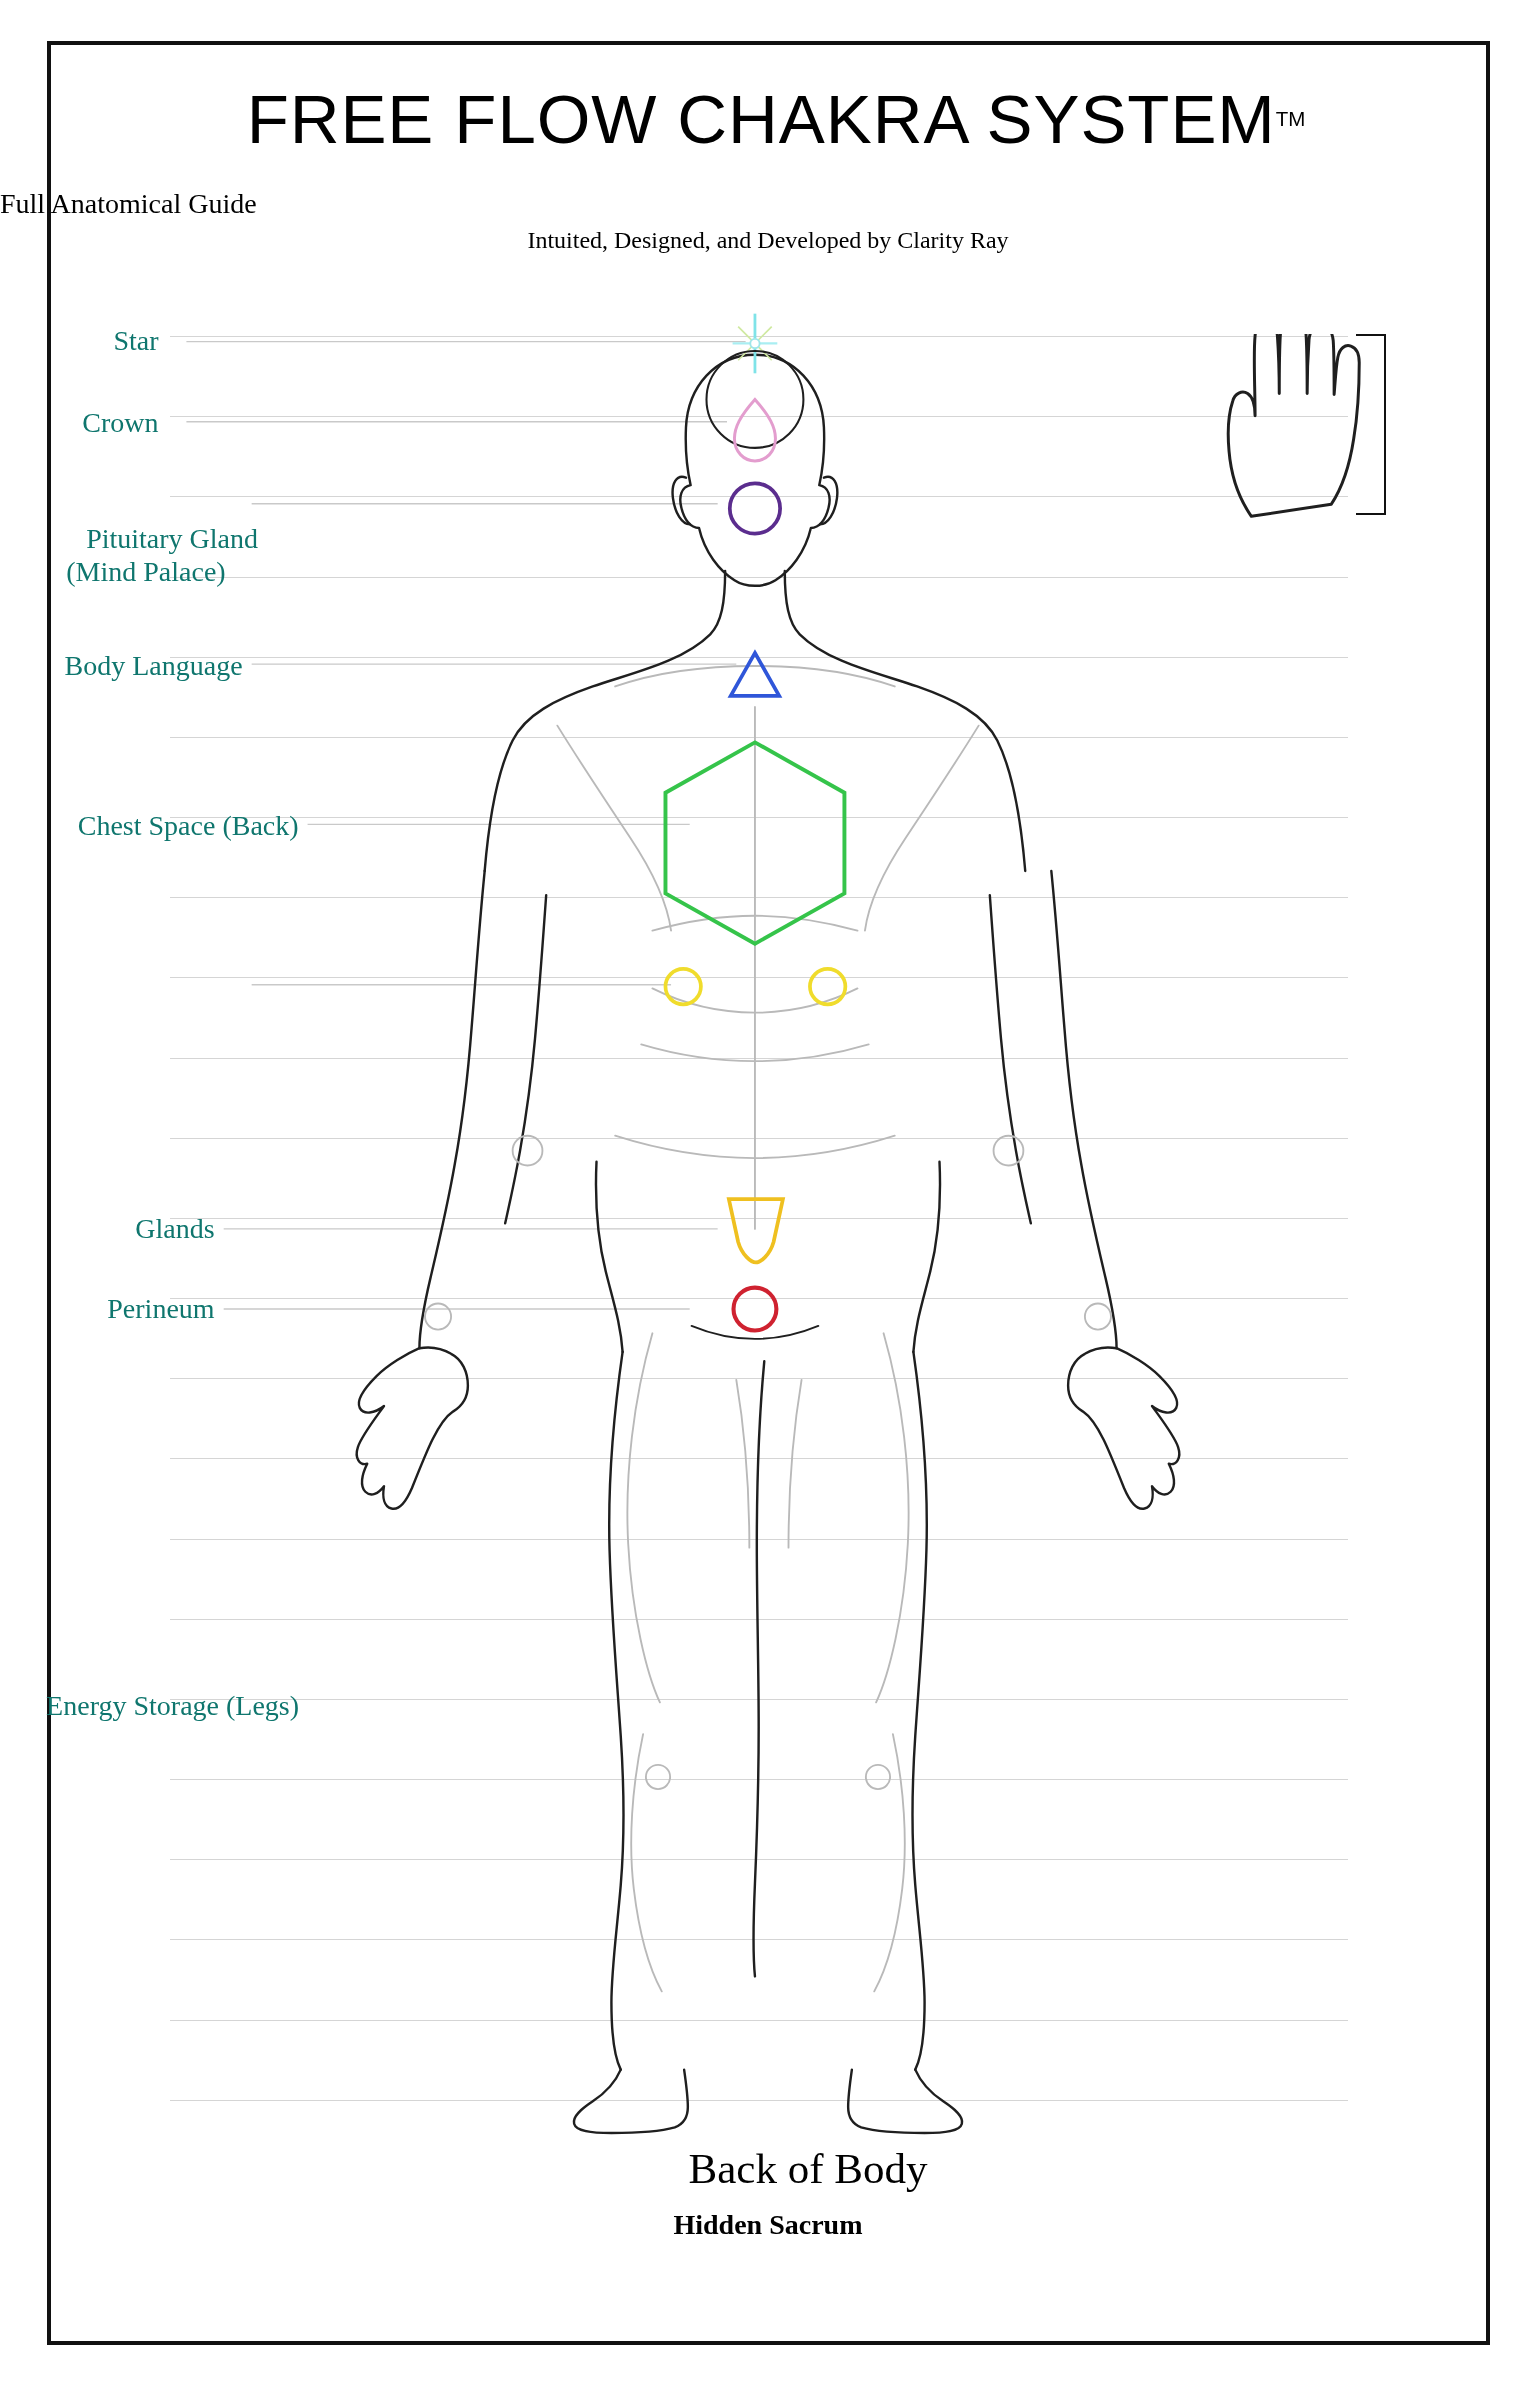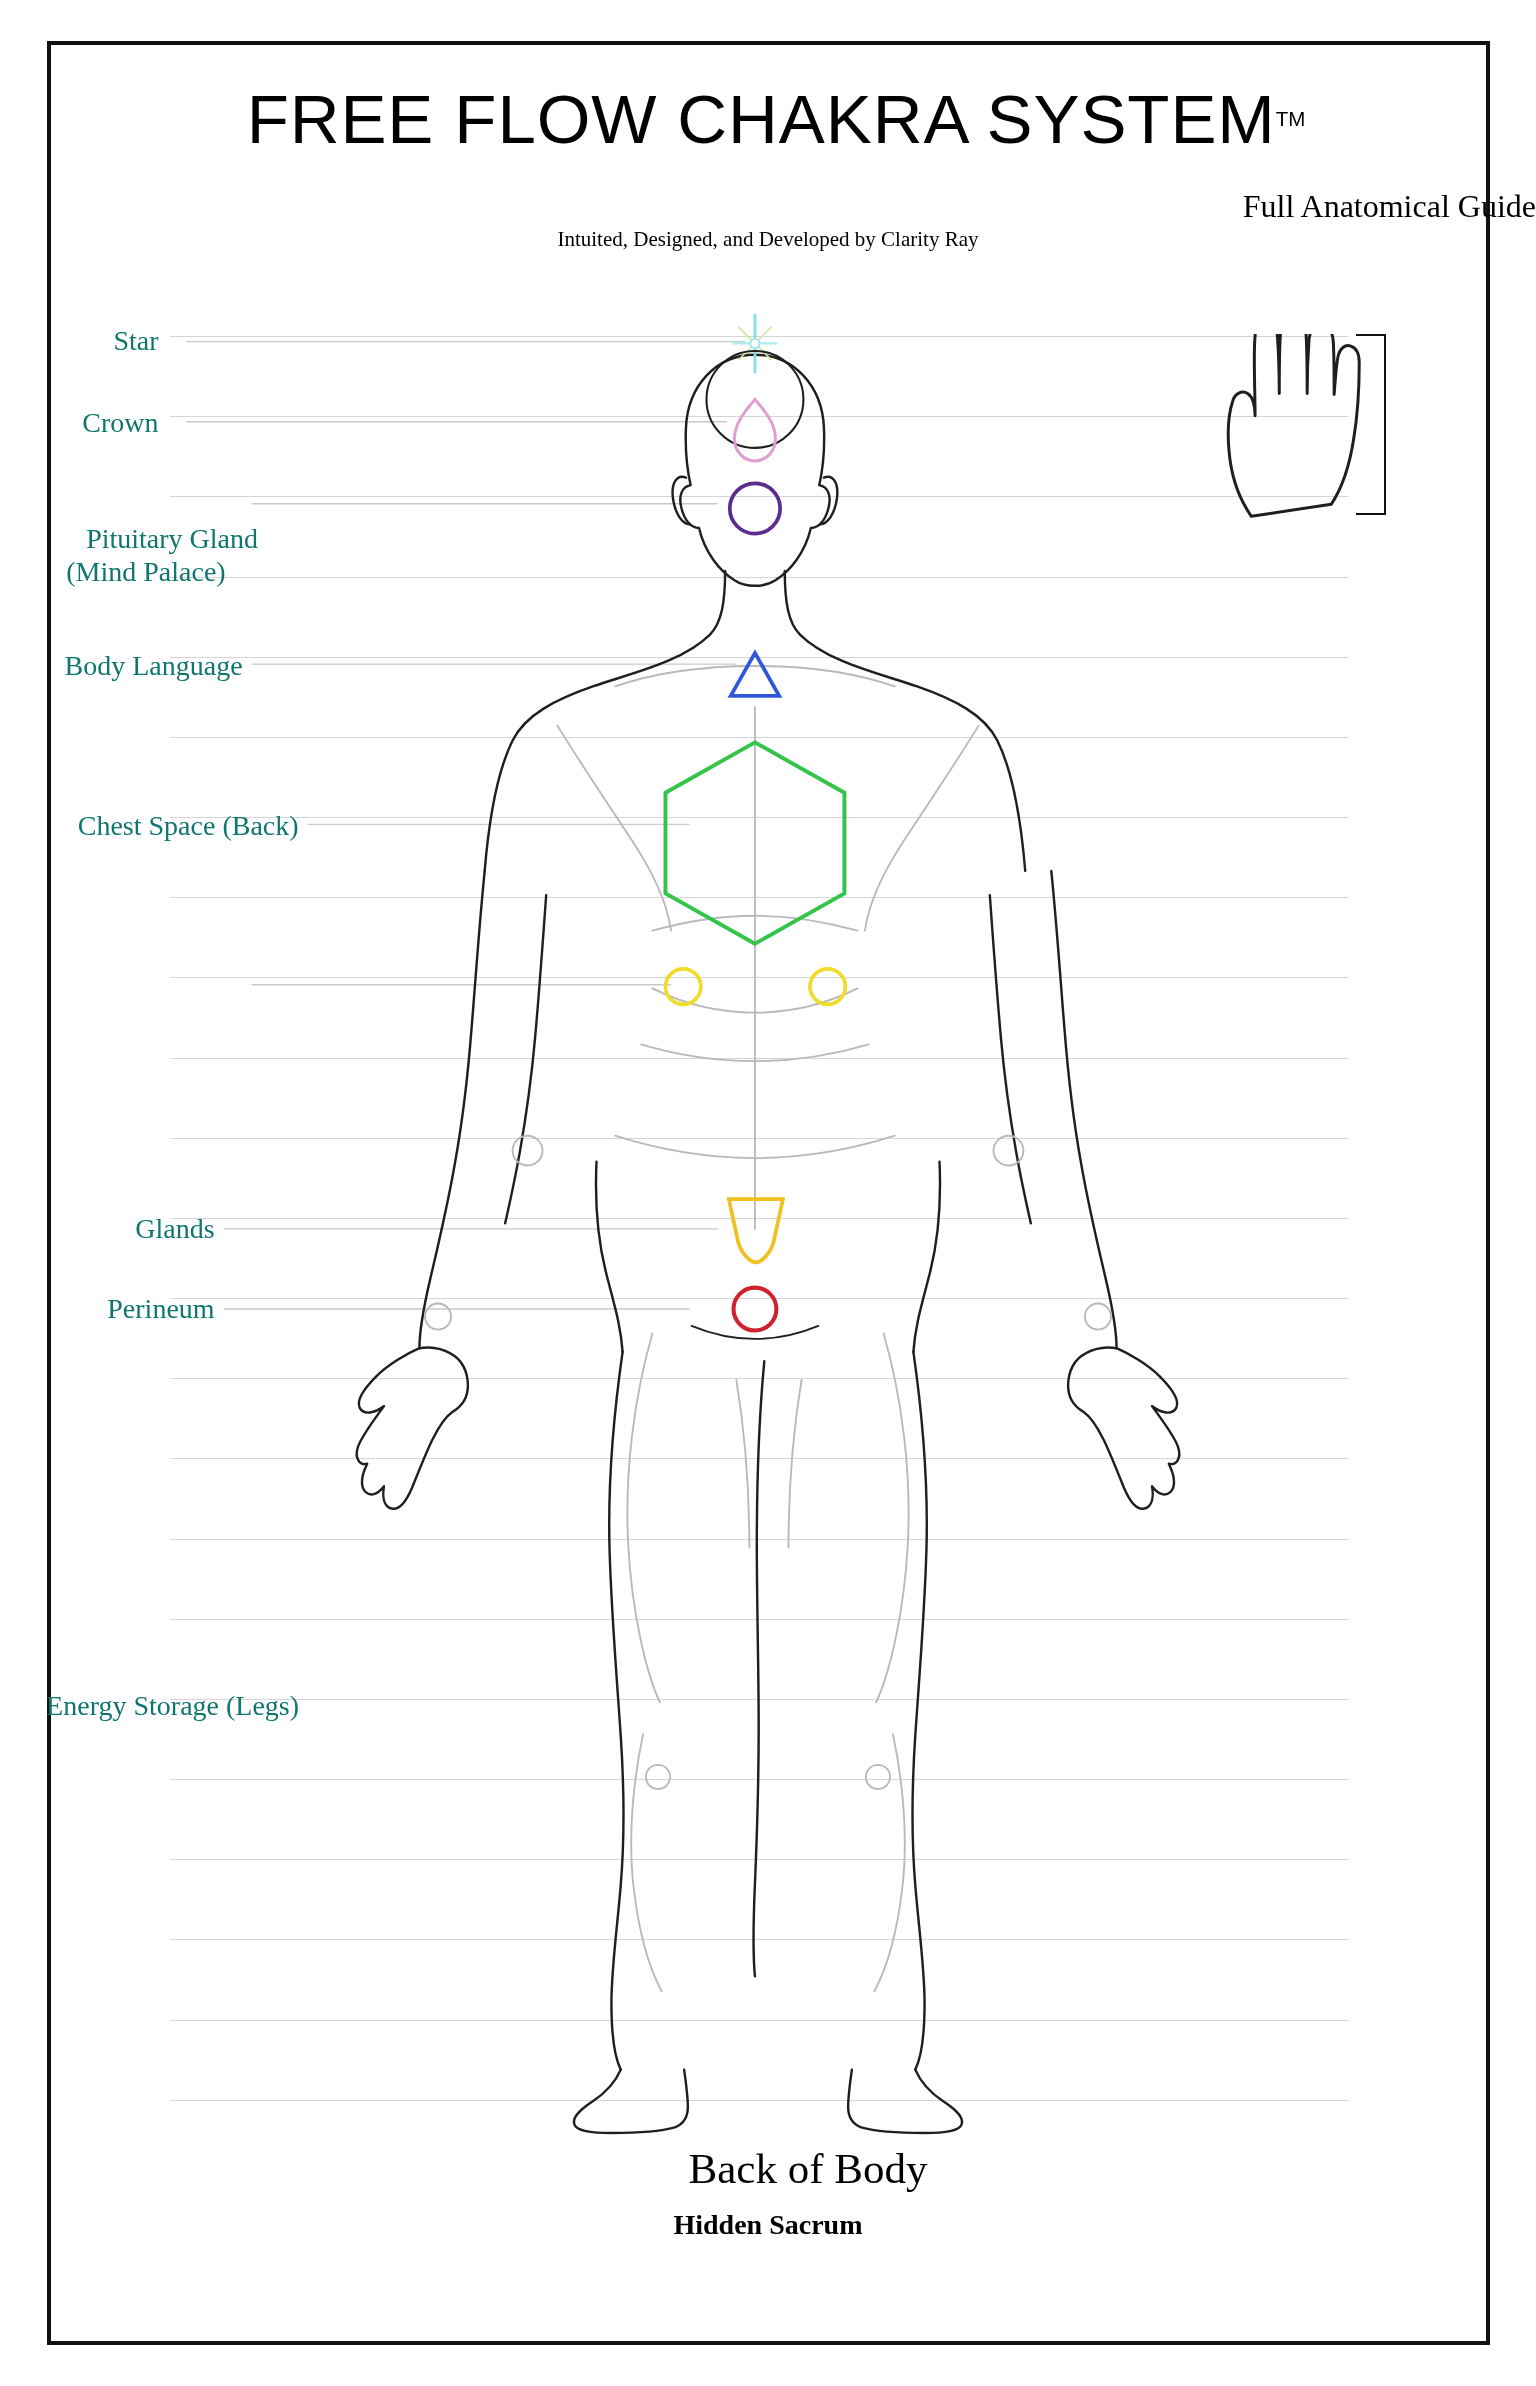--- a/index.html
+++ b/index.html
@@ -44,30 +44,30 @@
   .title .tm {
     font-size: 20.5px;
     vertical-align: 17px;
     letter-spacing: 0;
   }
   .subtitle1 {
     position: absolute;
     left: 0;
     top: 188px;
     width: 1536px;
-    text-align: right;
-    font-size: 32px;
+    text-align: left;
+    font-size: 28px;
   }
   .subtitle2 {
     position: absolute;
     left: 0;
     top: 227px;
     width: 1536px;
     text-align: center;
-    font-size: 21px;
+    font-size: 24px;
   }
   .footer1 {
     position: absolute;
     left: 0;
     top: 2144px;
     width: 1536px;
     text-align: center;
     font-size: 43px;
     margin-left: 40px;
   }

